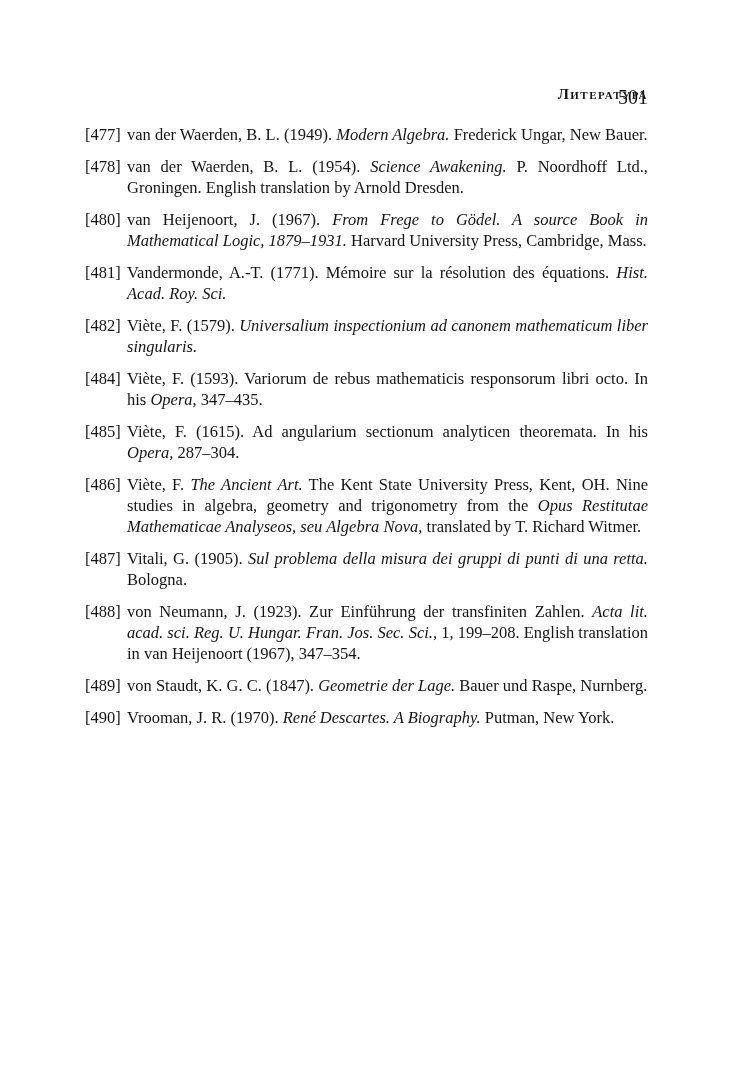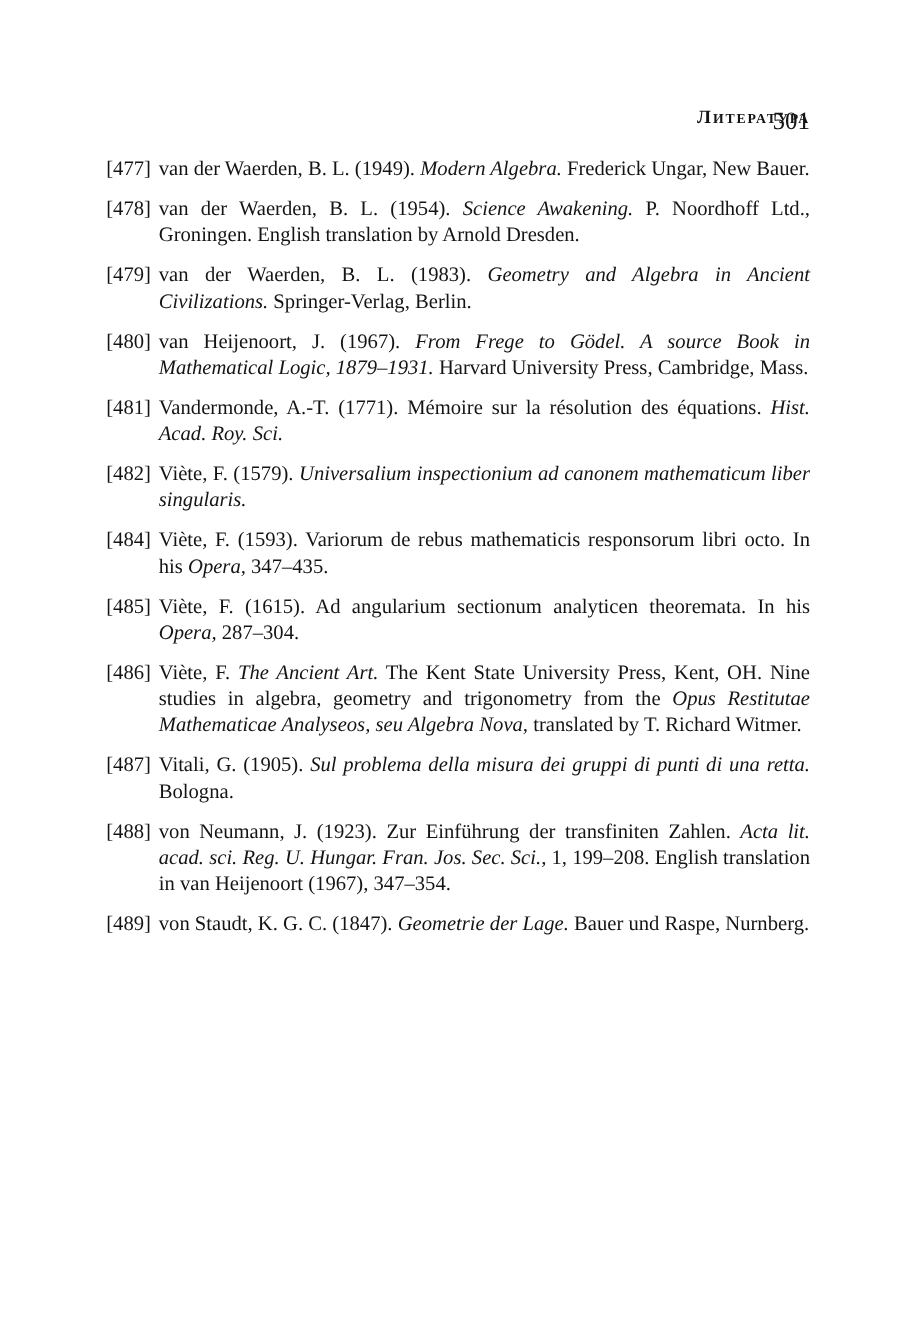--- a/index.html
+++ b/index.html
@@ -63,24 +63,24 @@
 <body>
 
 <div class="page">
   <div class="running-head">
     <div class="running-title">Литература</div>
     <div class="page-number">501</div>
   </div>
   <div class="ref-list">
       <p class="ref"><span class="ref-label">[477]</span><span>van der Waerden, B. L. (1949). </span><em>Modern Algebra.</em><span> Frederick Ungar, New Bauer.</span></p>
       <p class="ref"><span class="ref-label">[478]</span><span>van der Waerden, B. L. (1954). </span><em>Science Awakening.</em><span> P. Noordhoff Ltd., Groningen. English translation by Arnold Dresden.</span></p>
-      <p class="ref"><span class="ref-label">[479]</span><span>van der Waerden, B. L. (1983). </span><em>Geometry and Algebra in Ancient Civilizations.</em><span> Springer-Verlag, Berlin.</span></p>
       <p class="ref"><span class="ref-label">[480]</span><span>van Heijenoort, J. (1967). </span><em>From Frege to Gödel. A source Book in Mathematical Logic, 1879–1931.</em><span> Harvard University Press, Cambridge, Mass.</span></p>
       <p class="ref"><span class="ref-label">[481]</span><span>Vandermonde, A.-T. (1771). Mémoire sur la résolution des équations. </span><em>Hist. Acad. Roy. Sci.</em></p>
       <p class="ref"><span class="ref-label">[482]</span><span>Viète, F. (1579). </span><em>Universalium inspectionium ad canonem mathematicum liber singularis.</em></p>
       <p class="ref"><span class="ref-label">[484]</span><span>Viète, F. (1593). Variorum de rebus mathematicis responsorum libri octo. In his </span><em>Opera,</em><span> 347–435.</span></p>
       <p class="ref"><span class="ref-label">[485]</span><span>Viète, F. (1615). Ad angularium sectionum analyticen theoremata. In his </span><em>Opera,</em><span> 287–304.</span></p>
       <p class="ref"><span class="ref-label">[486]</span><span>Viète, F. </span><em>The Ancient Art.</em><span> The Kent State University Press, Kent, OH. Nine studies in algebra, geometry and trigonometry from the </span><em>Opus Restitutae Mathematicae Analyseos, seu Algebra Nova,</em><span> translated by T. Richard Witmer.</span></p>
       <p class="ref"><span class="ref-label">[487]</span><span>Vitali, G. (1905). </span><em>Sul problema della misura dei gruppi di punti di una retta.</em><span> Bologna.</span></p>
       <p class="ref"><span class="ref-label">[488]</span><span>von Neumann, J. (1923). Zur Einführung der transfiniten Zahlen. </span><em>Acta lit. acad. sci. Reg. U. Hungar. Fran. Jos. Sec. Sci.,</em><span> 1, 199–208. English translation in van Heijenoort (1967), 347–354.</span></p>
       <p class="ref"><span class="ref-label">[489]</span><span>von Staudt, K. G. C. (1847). </span><em>Geometrie der Lage.</em><span> Bauer und Raspe, Nurnberg.</span></p>
+      <p class="ref"><span class="ref-label">[490]</span><span>Vrooman, J. R. (1970). </span><em>René Descartes. A Biography.</em><span> Putman, New York.</span></p>
     </div>
 </div>
 
 </body></html>

